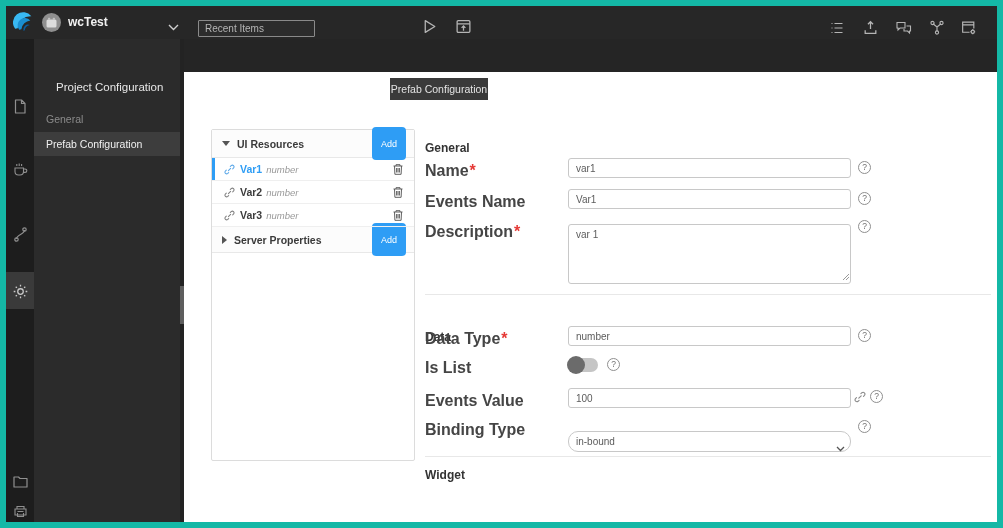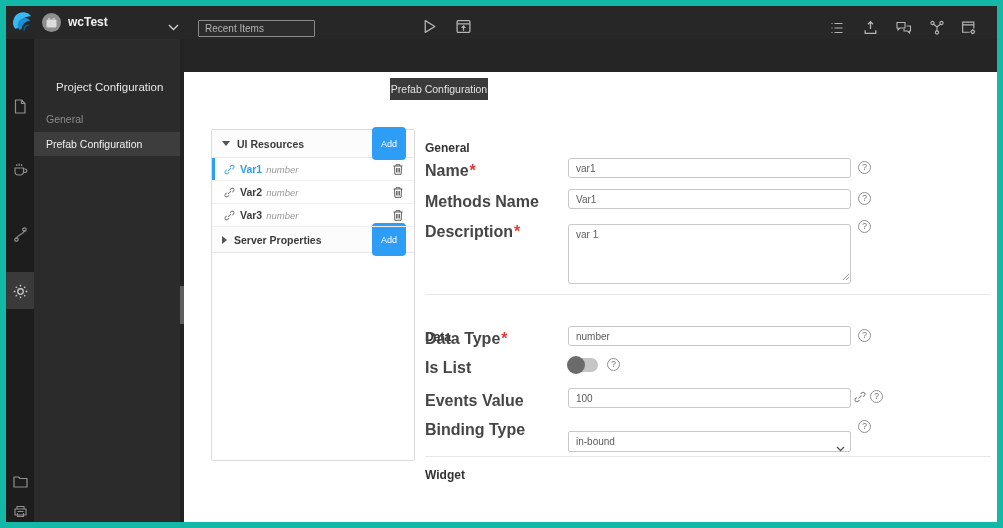--- a/index.html
+++ b/index.html
@@ -80,21 +80,21 @@
                color:#5c5c5c; padding:4px 7px; outline:none; resize:none; background:#fff;
                font-family:"Liberation Sans","DejaVu Sans",sans-serif; }
   .help { width:13px; height:13px; border:1px solid #8f8f8f; border-radius:50%; color:#6f6f6f;
           font-size:8.5px; line-height:11px; text-align:center; cursor:pointer; background:#fff; }
   .divider { height:0; border-top:1px solid #e8e8e8; width:566px; }
   .toggle { width:30px; height:14px; background:#c5c5c5; border-radius:8px; position:relative; cursor:pointer; }
   .toggle .knob { position:absolute; left:-1px; top:-2px; width:18px; height:18px; border-radius:50%;
                   background:#6b6b6b; }
   .sel-wrap { width:283px; height:21px; position:relative; }
   .sel-wrap select { width:100%; height:100%; -webkit-appearance:none; appearance:none;
-                     border:1px solid #c8c8c8; border-radius:2px; background:#fff; color:#5c5c5c;
+                     border:1px solid #c8c8c8; border-radius:10px; background:#fff; color:#5c5c5c;
                      font-size:10px; padding:0 18px 0 7px; outline:none; cursor:pointer;
                      font-family:"Liberation Sans","DejaVu Sans",sans-serif; }
   .sel-wrap .sel-chev { position:absolute; right:6px; top:7px; color:#555; pointer-events:none; }
   .bind-link { color:#8a8a8a; display:flex; cursor:pointer; }
   .resize-grip { color:#9a9a9a; }
 </style>
 </head>
 <body>
 
 <div id="app">
@@ -279,21 +279,21 @@
 
   <div class="abs sec-title" style="left:419px;top:135px;">General</div>
 
   <div class="abs flabel" style="left:419px;top:156px;">
     <span>Name</span><span class="req">*</span>
   </div>
   <input class="abs finput" style="left: 562px; top: 152px;" value="var1">
   <div class="abs help" style="left:852px;top:155px;">?</div>
 
   <div class="abs flabel" style="left:419px;top:187px;">
-    <span>Methods Name</span>
+    <span>Events Name</span>
   </div>
   <input class="abs finput" style="left: 562px; top: 183px;" value="Var1">
   <div class="abs help" style="left:852px;top:186px;">?</div>
 
   <div class="abs flabel" style="left:419px;top:217px;">
     <span>Description</span><span class="req">*</span>
   </div>
   <textarea class="abs ftextarea" style="left: 562px; top: 218px;">var 1</textarea>
   <div class="abs resize-grip" style="left:836px;top:261px;">
     <svg width="8" height="8" viewBox="0 0 8 8" stroke="currentColor" stroke-width="1" fill="none">

